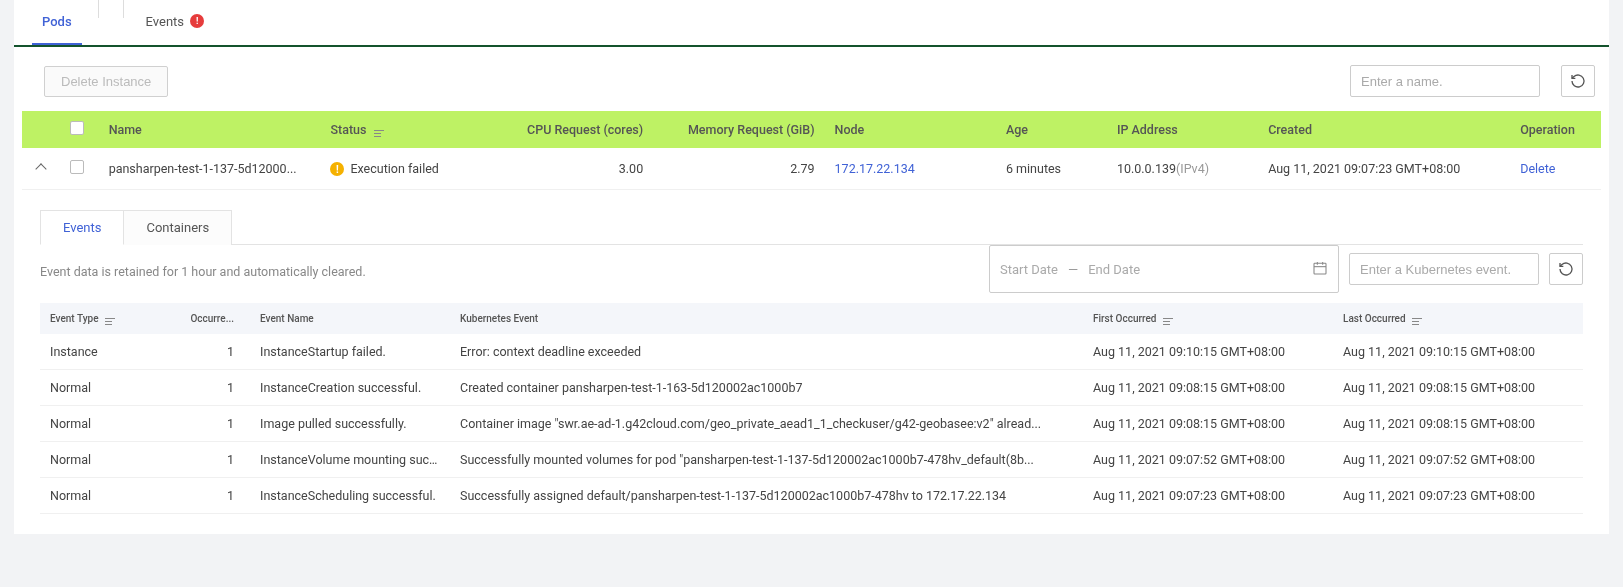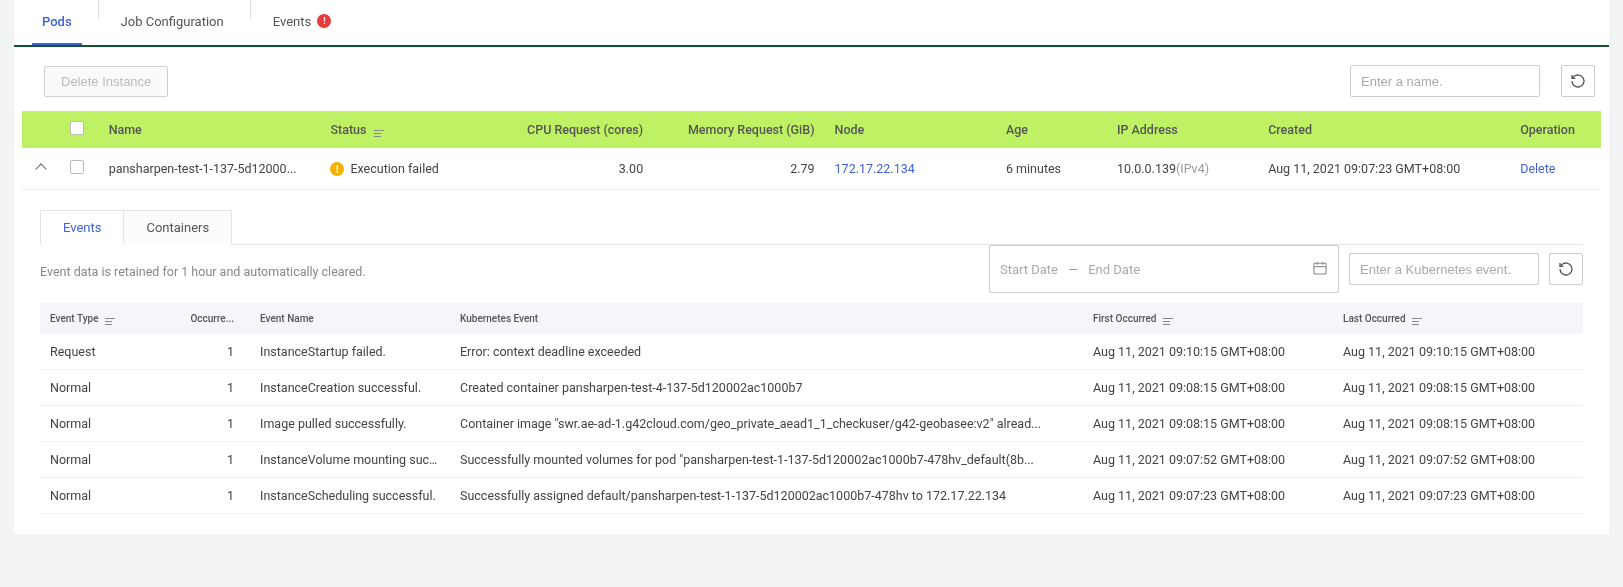--- a/index.html
+++ b/index.html
@@ -274,21 +274,20 @@
   .events-table .col-last   { width: 250px; }
 </style>
 </head>
 <body>
 
 <div class="panel">
 
   <div class="tabs">
     <div class="tab active">Pods</div>
     <div class="sep"></div>
-    <div class="tab">Job Configuration</div>
     <div class="sep"></div>
     <div class="tab">
       <span>Events</span>
       <span class="alert-dot">!</span>
     </div>
   </div>
 
   <div class="toolbar">
     <button class="btn disabled">Delete Instance</button>
     <div class="right-tools">
@@ -411,32 +410,32 @@
             <span class="sort-icon"></span>
           </th>
           <th class="col-last">
             <span>Last Occurred</span>
             <span class="sort-icon"></span>
           </th>
         </tr>
       </thead>
       <tbody id="events-body">
           <tr>
-            <td class="col-type">Request</td>
+            <td class="col-type">Instance</td>
             <td class="col-occ" style="text-align:right;padding-right:16px">1</td>
             <td class="col-name">InstanceStartup failed.</td>
             <td>Error: context deadline exceeded</td>
             <td class="col-first">Aug 11, 2021 09:10:15 GMT+08:00</td>
             <td class="col-last">Aug 11, 2021 09:10:15 GMT+08:00</td>
           </tr>
           <tr>
             <td class="col-type">Normal</td>
             <td class="col-occ" style="text-align:right;padding-right:16px">1</td>
             <td class="col-name">InstanceCreation successful.</td>
-            <td>Created container pansharpen-test-4-137-5d120002ac1000b7</td>
+            <td>Created container pansharpen-test-1-163-5d120002ac1000b7</td>
             <td class="col-first">Aug 11, 2021 09:08:15 GMT+08:00</td>
             <td class="col-last">Aug 11, 2021 09:08:15 GMT+08:00</td>
           </tr>
           <tr>
             <td class="col-type">Normal</td>
             <td class="col-occ" style="text-align:right;padding-right:16px">1</td>
             <td class="col-name">Image pulled successfully.</td>
             <td>Container image "swr.ae-ad-1.g42cloud.com/geo_private_aead1_1_checkuser/g42-geobasee:v2" alread...</td>
             <td class="col-first">Aug 11, 2021 09:08:15 GMT+08:00</td>
             <td class="col-last">Aug 11, 2021 09:08:15 GMT+08:00</td>

